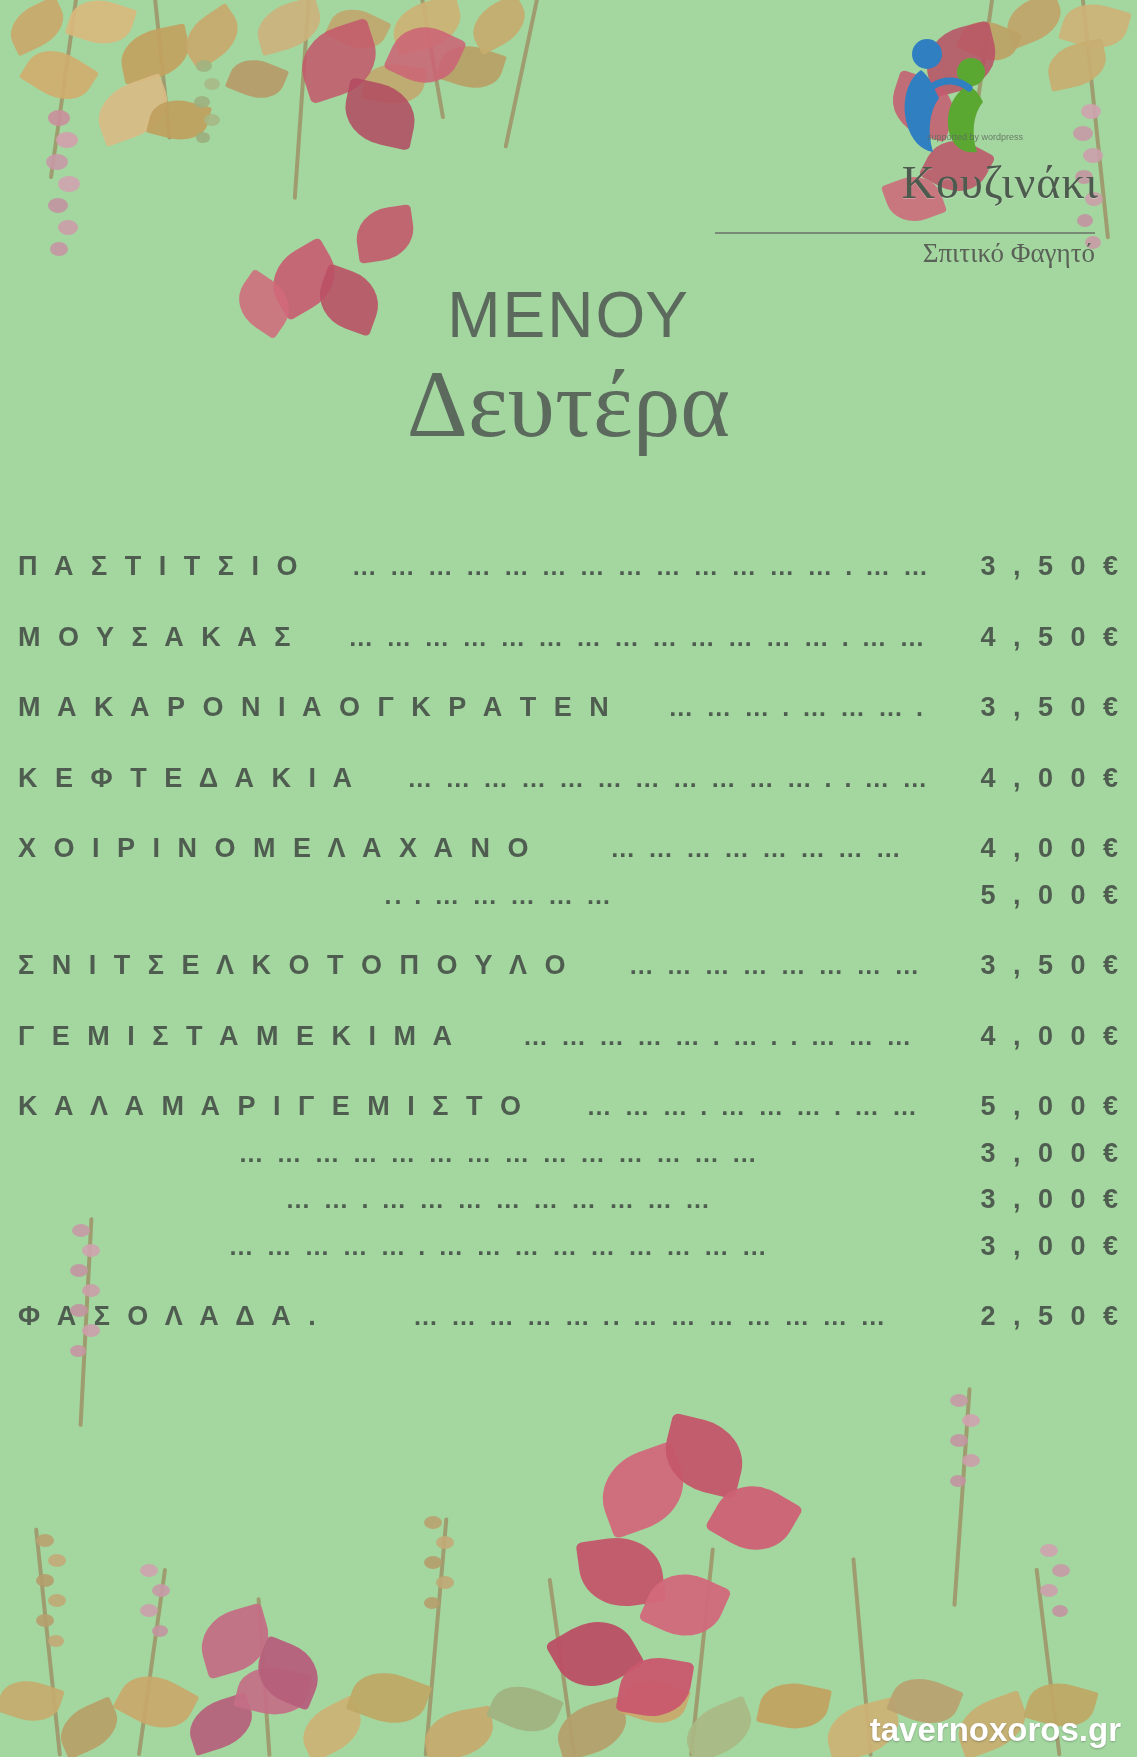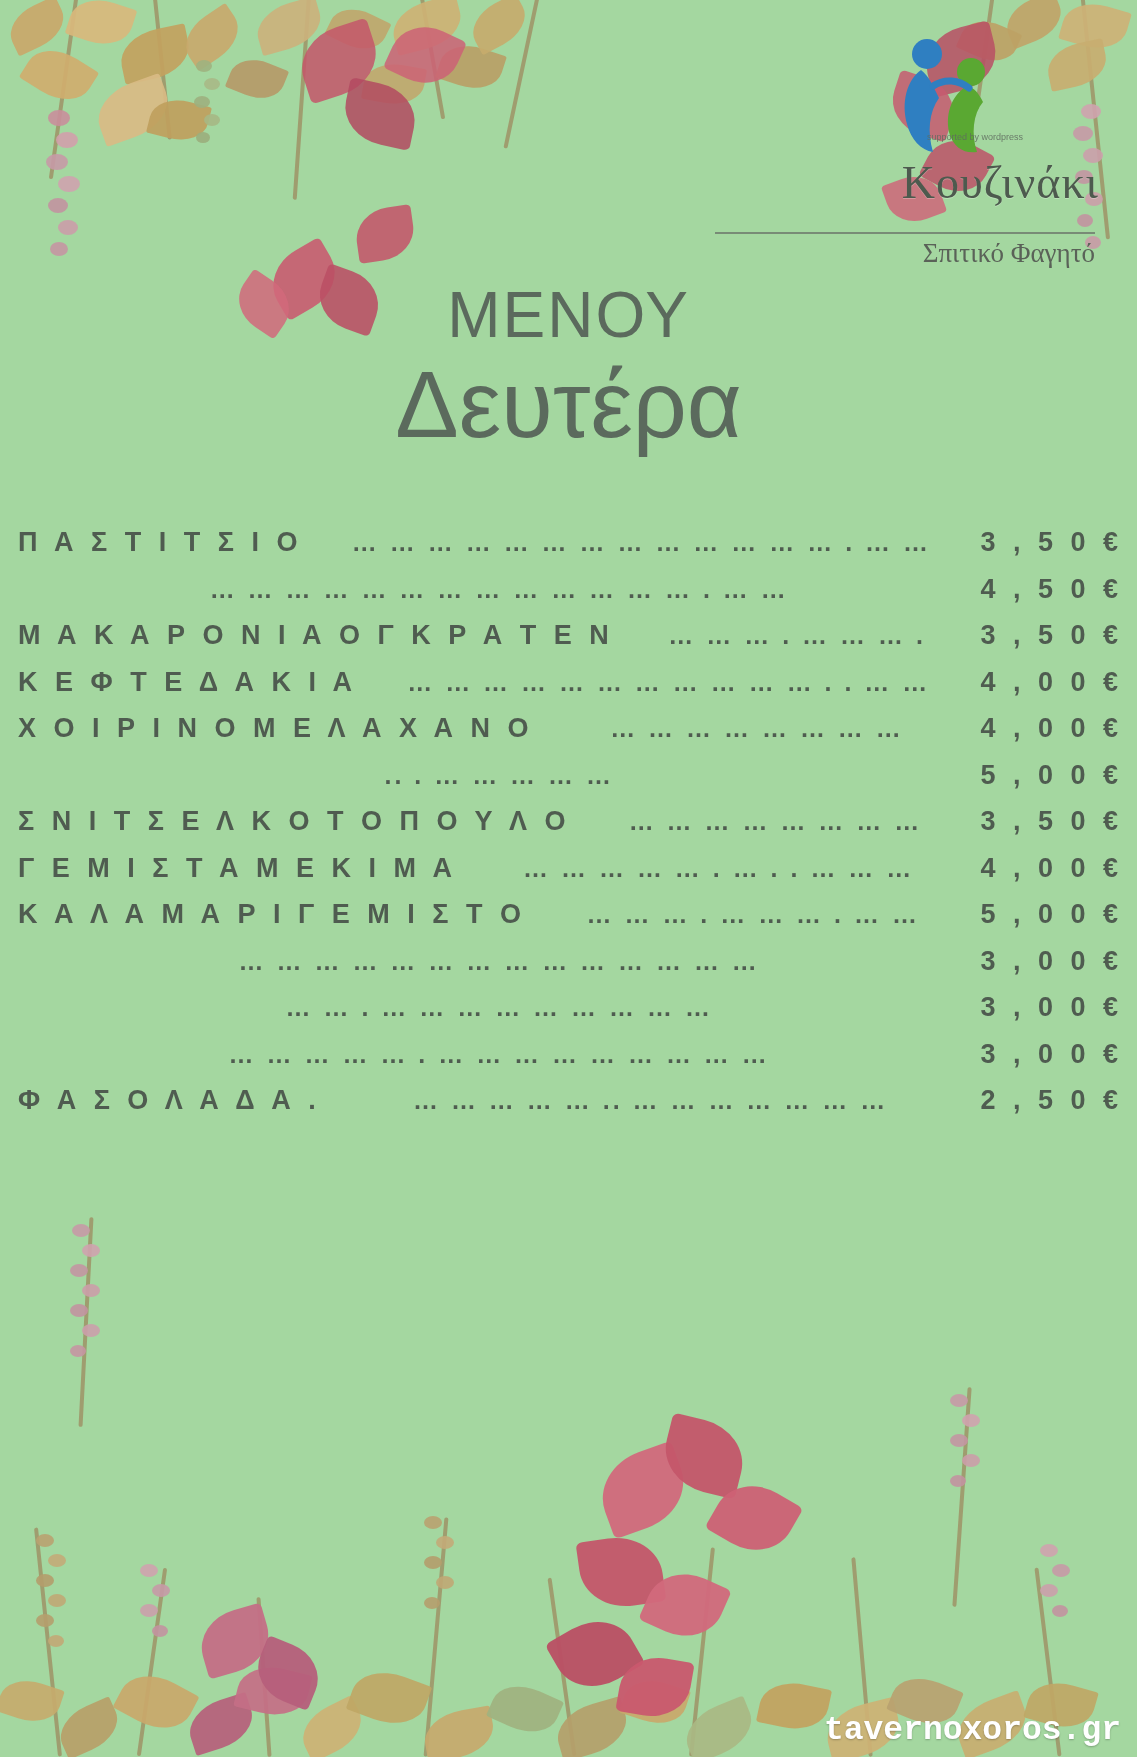--- a/index.html
+++ b/index.html
@@ -107,42 +107,42 @@
     font-family: "Liberation Sans", sans-serif;
   }
   .menu-day {
     position: absolute;
     left: 0;
     right: 0;
     top: 355px;
     text-align: center;
     font-size: 95px;
     color: #5b6a5d;
-    font-family: Liberation Sans, sans-serif;
+    font-family: Liberation Serif, serif;
     line-height: 1.05;
   }
 
   
   .menu-list {
     position: absolute;
     left: 18px;
     right: 14px;
     top: 527px;
   }
   .menu-row {
     display: flex;
     align-items: baseline;
     font-size: 27px;
     letter-spacing: 5px;
     color: #4f5c50;
     font-weight: bold;
     margin-bottom: 15.5px;
     white-space: nowrap;
   }
-  .menu-name { flex: 0 0 auto; }
+  .menu-name { flex: 0 0 auto; margin-top: 24px; }
   .dots {
     flex: 1 1 auto;
     overflow: hidden;
     margin: 0 4px;
     font-size: 25px;
     letter-spacing: 3px;
     color: #4f5c50;
     text-align: center;
     font-weight: bold;
   }
@@ -152,21 +152,21 @@
   }
 
   
   .watermark {
     position: absolute;
     right: 16px;
     bottom: 8px;
     font-size: 33px;
     font-weight: bold;
     color: #ffffff;
-    font-family: Liberation Mono, monospace;
+    font-family: Liberation Sans, sans-serif;
     text-shadow: 0 1px 2px rgba(0,0,0,.25);
   }
 </style>
 </head>
 <body>
 
 <div class="foliage" style="left:0;top:0;width:560px;height:320px;">
   <div class="stem" style="left:62px;top:-10px;width:4px;height:190px;transform:rotate(8deg);"></div>
   <div class="stem" style="left:160px;top:-10px;width:4px;height:150px;transform:rotate(-6deg);"></div>
   <div class="stem" style="left:300px;top:-10px;width:4px;height:210px;transform:rotate(4deg);"></div>
@@ -255,20 +255,21 @@
 
 <div class="menu-list">
 
   <div class="menu-row">
     <span class="menu-name">Π Α Σ Τ Ι Τ Σ Ι Ο</span>
     <span class="dots">… … … … … … … … … … … … … . … …</span>
     <span class="menu-price">3 , 5 0 €</span>
   </div>
 
   <div class="menu-row">
+    <span class="menu-name">Μ Ο Υ Σ Α Κ Α Σ</span>
     <span class="dots">… … … … … … … … … … … … … . … …</span>
     <span class="menu-price">4 , 5 0 €</span>
   </div>
 
   <div class="menu-row">
     <span class="menu-name">Μ Α Κ Α Ρ Ο Ν Ι Α   Ο Γ Κ Ρ Α Τ Ε Ν</span>
     <span class="dots">… … … . … … … .</span>
     <span class="menu-price">3 , 5 0 €</span>
   </div>
 

